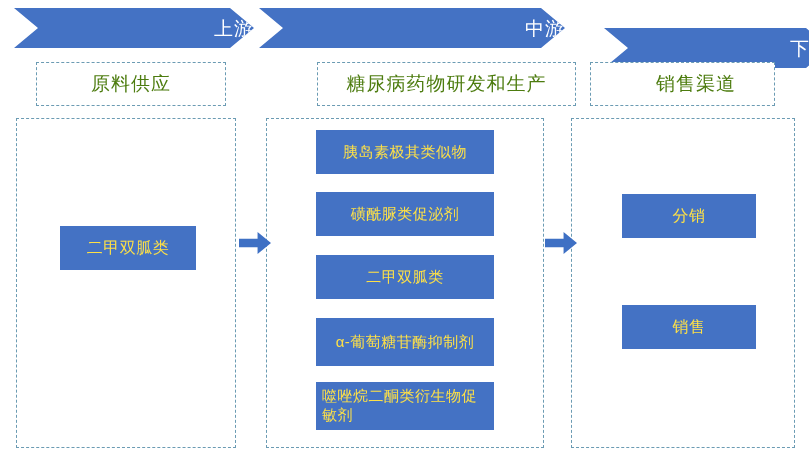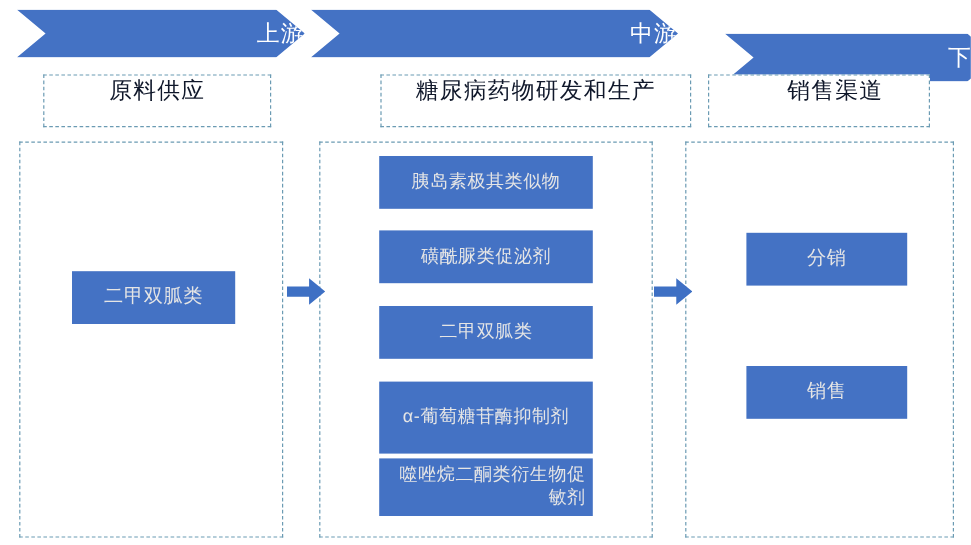--- a/index.html
+++ b/index.html
@@ -49,23 +49,23 @@
     margin-top: 20px;
   }
 
   
   .caption-box {
     position: absolute;
     top: 62px;
     height: 44px;
     border: 1.4px dashed #6B9BB3;
     display: flex;
-    align-items: flex-start;
+    align-items: center;
     justify-content: center;
-    color: #0f172a;
+    color: #4d7c0f;
     font-size: 19px;
     letter-spacing: 1px;
     background: #ffffff;
   }
   .cap-1 { left: 36px;  width: 190px; }
   .cap-2 { left: 277px; width: 259px; margin-left: 40px; }
   .cap-3 { left: 590px; width: 185px; padding-left: 27px; }
 
   
   .panel {
@@ -76,37 +76,37 @@
     background: #ffffff;
   }
   .panel-1 { left: 16px;  width: 220px; }
   .panel-2 { left: 266px; width: 278px; }
   .panel-3 { left: 571px; width: 224px; }
 
   
   .chip {
     position: absolute;
     background: #4472C4;
-    color: #e5e5e5;
+    color: #fde047;
     display: flex;
     align-items: center;
     justify-content: center;
-    text-align: right;
+    text-align: left;
     font-size: 15px;
     line-height: 1.25;
     letter-spacing: 0.5px;
     padding: 2px 6px;
   }
   .chip-upstream { left: 60px; top: 226px; width: 136px; height: 44px; font-size: 16px; }
 
   .chip-mid { left: 316px; width: 178px; }
   .mid-1 { top: 130px; height: 44px; }
   .mid-2 { top: 192px; height: 44px; }
   .mid-3 { top: 255px; height: 44px; }
-  .mid-4 { top: 318px; height: 60px; }
+  .mid-4 { top: 318px; height: 48px; }
   .mid-5 { top: 382px; height: 48px; }
 
   .chip-down { left: 622px; width: 134px; height: 44px; font-size: 16px; }
   .down-1 { top: 194px; }
   .down-2 { top: 305px; }
 
   
   .connector {
     position: absolute;
     top: 231px;

